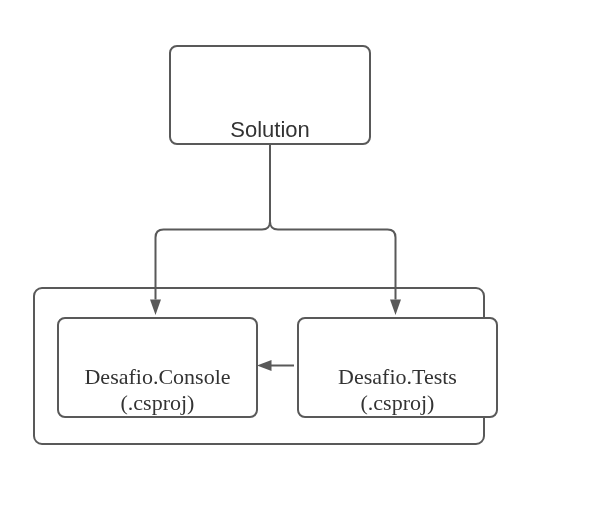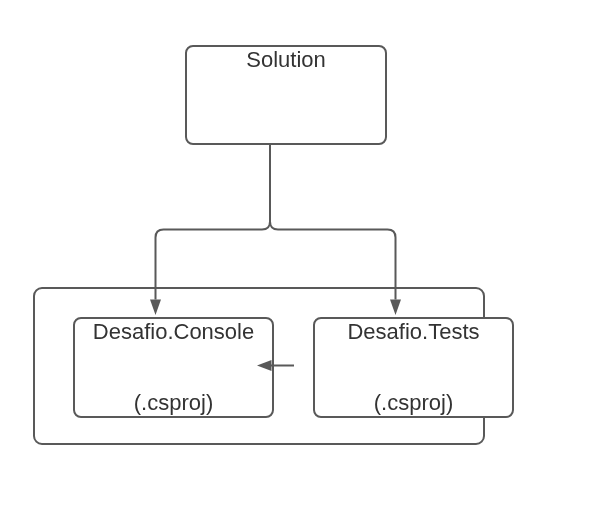--- a/index.html
+++ b/index.html
@@ -34,41 +34,41 @@
     stroke: none;
   }
   .node {
     position: absolute;
     background: var(--background);
     border: 2px solid var(--stroke);
     border-radius: 8px;
     display: flex;
     flex-direction: column;
     align-items: center;
-    justify-content: space-between;
+    justify-content: flex-end;
     text-align: center;
     color: var(--text);
     font-size: 22px;
     line-height: 26px;
     z-index: 1;
-    margin-left: 16px;
   }
   .node span { display: block; }
   .group {
     position: absolute;
     left: 33px; top: 287px;
     width: 452px; height: 158px;
     border: 2px solid var(--stroke);
     border-radius: 9px;
     background: var(--background);
     z-index: 0;
+    font-family: Liberation Serif, serif;
   }
   .node-solution { left: 169px; top: 45px;  width: 202px; height: 100px; }
   .node-console  { left: 22px;  top: 28px;  width: 201px; height: 101px; }
-  .node-tests    { left: 262px; top: 28px;  width: 201px; height: 101px; gap: 8px; }
+  .node-tests    { left: 262px; top: 28px;  width: 201px; height: 101px; }
   .group .node { position: absolute; z-index: 1; }
 </style>
 </head>
 <body>
 
 <div class="canvas">
 
   <svg class="edges" viewBox="0 0 602 524" xmlns="http://www.w3.org/2000/svg">
 
     <path class="edge" d="M 270 145 L 270 221.5 Q 270 229.5 262 229.5 L 163.5 229.5 Q 155.5 229.5 155.5 237.5 L 155.5 299.5"></path>

